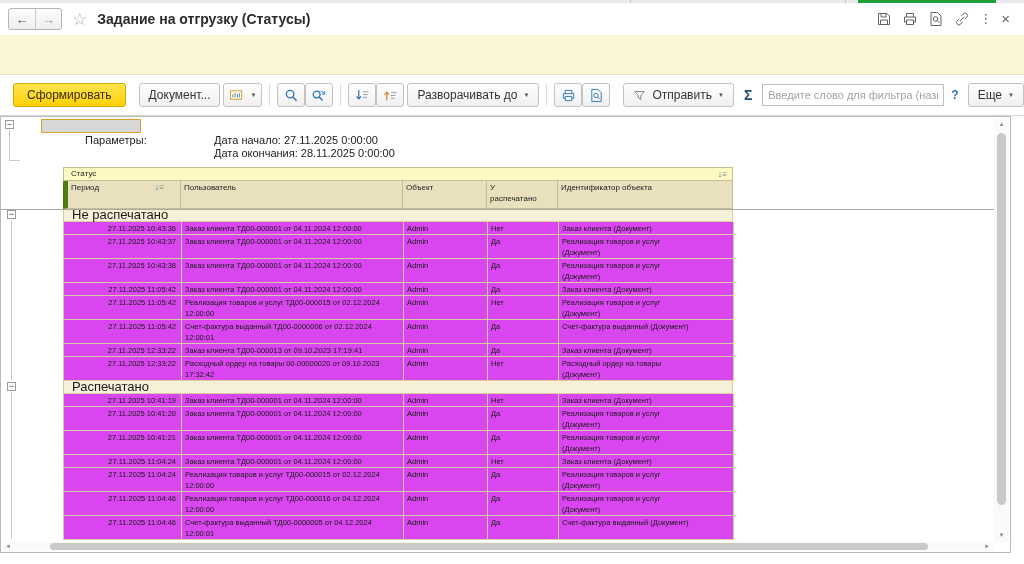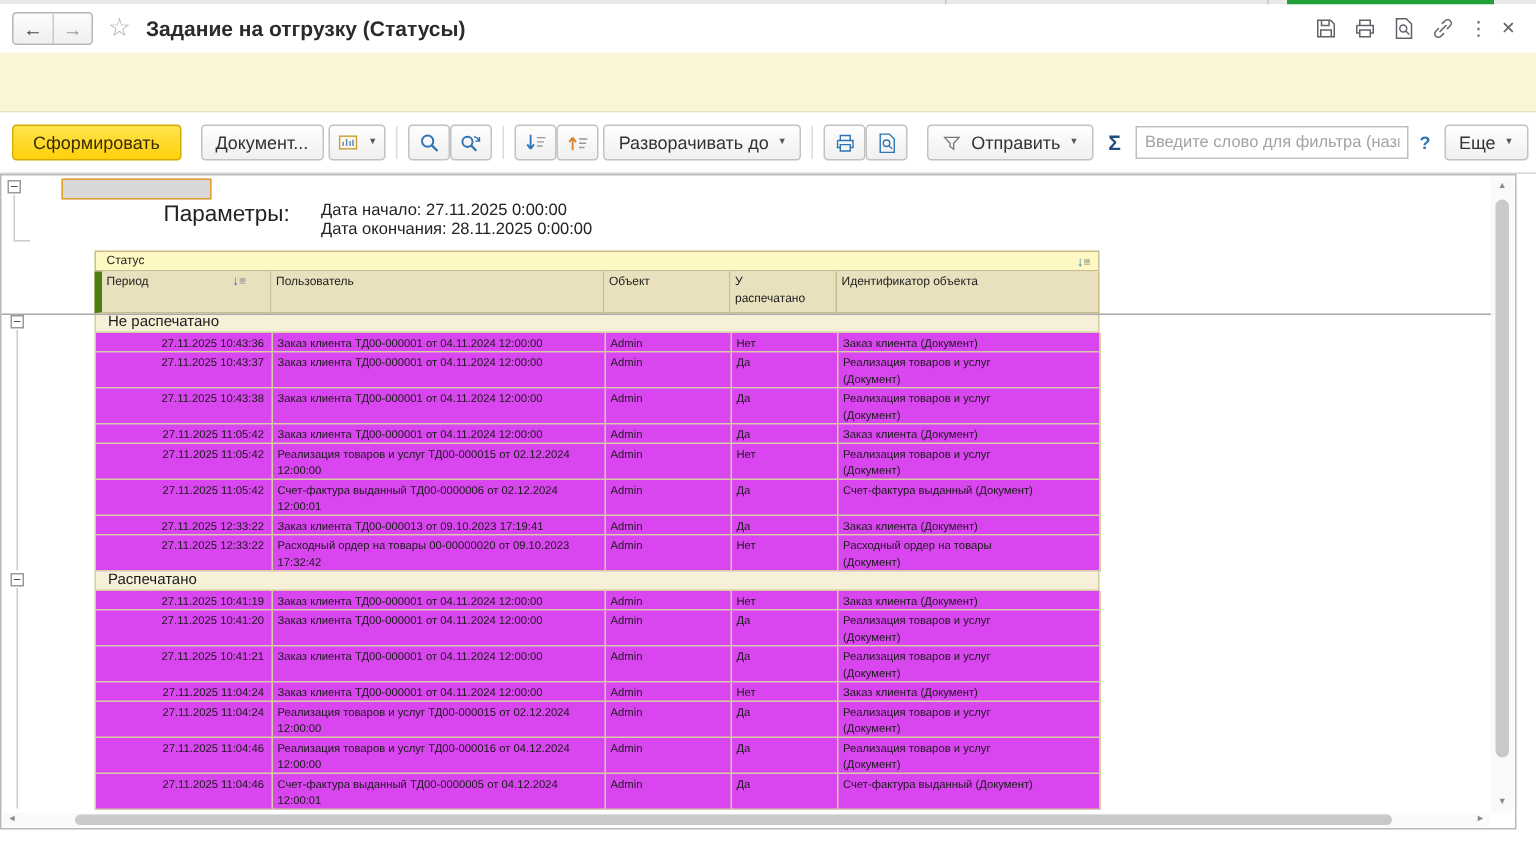--- a/index.html
+++ b/index.html
@@ -28,57 +28,57 @@
   .filterbar { position:absolute; left:0; top:35px; width:1024px; height:40px; background:#FBF5D8; border-bottom:1px solid #EAE2BF; }
   .cb { position:absolute; width:13px; height:13px; background:#fff; border:1px solid #8F8F8F; border-radius:2px; }
   .cb .tick { position:absolute; left:1px; top:-4px; font-size:13px; font-weight:bold; color:#18A03C; }
   .flabel { position:absolute; font-size:12px; color:#333; }
   .dtfield { position:absolute; top:45px; height:21px; display:flex; background:#fff; border:1px solid #ABABAB; }
   .dtfield input { border:none; outline:none; height:19px; font-size:11px; color:#222; padding:0 5px; font-family:inherit; width:146px; background:transparent; }
   .seg { width:19px; display:flex; align-items:center; justify-content:center; border-left:1px solid #D6D6D6; font-size:6px; color:#555; }
   .funnelbtn { position:absolute; right:14px; top:43px; width:27px; height:24px; border:1px solid #C6C6C6; border-radius:3px; background:linear-gradient(#FDFDFB,#F3F1E6); display:flex; align-items:center; justify-content:center; }
 
   
-  .toolbar { position:absolute; left:0; top:75px; width:1024px; height:41px; background:#fff; border-bottom:1px solid #D6D6D6; display:flex; align-items:center; padding-left:8px; }
+  .toolbar { position:absolute; left:0; top:75px; width:1024px; height:41px; background:#fff; border-bottom:1px solid #D6D6D6; display:flex; align-items:center; padding-left:8px;justify-content:flex-end; }
   .btn { display:inline-flex; align-items:center; justify-content:center; gap:5px; height:24px; padding:0 9px; background:linear-gradient(#FEFEFE,#F0F0F0); border:1px solid #C2C2C2; border-radius:3px; font-size:12px; color:#333; white-space:nowrap; }
   .btn .dd { font-size:6px; color:#555; margin-left:1px; }
   .btn-gen { background:linear-gradient(#FFE44E,#FFD10A); border-color:#D2A900; color:#3A2D00; padding:0 13px; }
   .icbtn { padding:0 5px; min-width:28px; }
   .tsep { width:1px; height:22px; background:#DCDCDC; margin:0 7px; }
   .sumbtn { font-weight:bold; font-size:14px; color:#1F4E79; padding:0 6px; border:none; background:none; }
   .wordfilter { height:22px; width:182px; border:1px solid #BFBFBF; font-size:11px; padding:0 5px; color:#333; font-family:inherit; margin-left:4px; }
   .wordfilter::placeholder { color:#A3A3A3; }
   .helpq { font-size:12px; font-weight:bold; color:#2E74B5; margin-left:7px; }
 
   
   .sheet { position:absolute; left:0; top:116px; width:1011px; height:437px; background:#fff; border:1px solid #B9B9B9; }
   .selcell { position:absolute; left:40px; top:2px; width:100px; height:14px; background:#D8D8D8; border:1px solid #E09E2E; }
   .minusbox { position:absolute; width:9px; height:9px; border:1px solid #9A9A9A; background:#fff; font-size:9px; line-height:7px; text-align:center; color:#444; }
   .treeline { position:absolute; background:#CACACA; }
-  .plabel { position:absolute; left:108px; top:17px; font-size:15px; color:#222; }
+  .plabel { position:absolute; left:84px; top:17px; font-size:11px; color:#222; }
   .pval { position:absolute; left:213px; font-size:11px; color:#222; }
 
   .band { position:absolute; left:62px; top:50px; width:670px; height:14px; background:#fef9c3; border:1px solid #C8BD90; font-size:8px; color:#222; line-height:12px; padding-left:7px; }
   .band .sorticon { right:5px; top:1px; }
   .sorticon { position:absolute; font-size:9px; line-height:10px; color:#2E74B5; font-weight:bold; }
   .sorticon:after { content:"≡"; color:#8A8A8A; font-size:8px; font-weight:normal; }
 
   .thead { position:absolute; left:62px; top:64px; width:670px; display:grid; grid-template-columns:118px 222px 84px 71px 175px; }
   .hcell { position:relative; background:#E9E1BE; border-right:1px solid #C8BD90; border-bottom:1px solid #C8BD90; border-left:none; height:28px; font-size:8px; color:#222; padding:1px 3px; line-height:11px; }
   .thead .hcell:first-child { border-left:5px solid #4d7c0f; }
   .hline { display:block; }
   .hcell .sorticon { right:16px; top:1px; }
 
   .tbody { position:absolute; left:62px; top:92px; width:670px; border-left:1px solid #D6CCA4; }
   .trow { position:relative; }
   .drow { display:grid; grid-template-columns:118px 222px 84px 71px 175px; background:#d946ef; }
   .cell { border-right:1px solid #D6CCA4; border-bottom:1px solid #D6CCA4; font-size:7.5px; line-height:11px; color:#1A1A1A; padding:1px 3px 0 3px; min-height:13px; }
   .cell.p { text-align:right; padding-right:5px; }
   .grow { background:#F6F0D8; height:13px; border-right:1px solid #D6CCA4; border-bottom:1px solid #D6CCA4; }
-  .glabel { font-size:10px; line-height:12px; color:#1A1A1A; padding-left:8px; }
+  .glabel { font-size:13px; line-height:12px; color:#1A1A1A; padding-left:8px; }
   .gminus { position:absolute; left:-57px; top:1px; width:9px; height:9px; border:1px solid #9A9A9A; background:#fff; font-size:9px; line-height:7px; text-align:center; color:#444; }
   .gline { position:absolute; left:-53px; top:11px; width:1px; background:#CACACA; }
 
   .freeze { position:absolute; left:0; top:92px; right:16px; height:1px; background:#A8A8A8; }
 
   
   .vscroll { position:absolute; top:1px; right:1px; width:15px; bottom:10px; background:#FAFAFA; }
   .vscroll .arr { position:absolute; left:0; width:15px; height:13px; font-size:6px; color:#8A8A8A; text-align:center; line-height:13px; }
   .vthumb { position:absolute; left:3px; top:15px; width:9px; height:372px; background:#C9C9C9; border-radius:5px; }
   .hscroll { position:absolute; left:1px; right:17px; bottom:1px; height:9px; background:#FAFAFA; }

